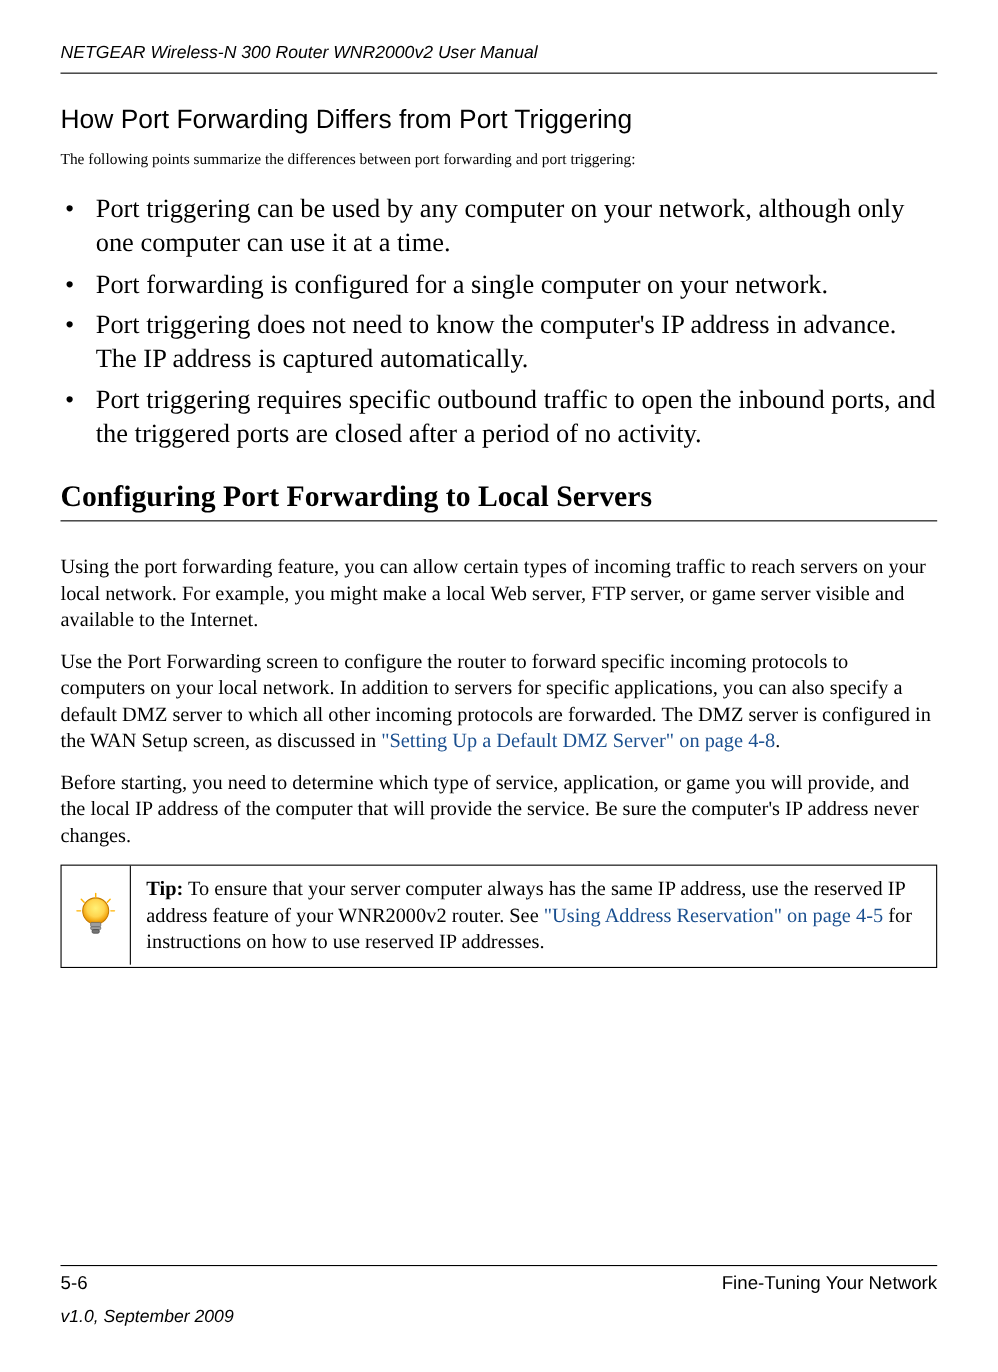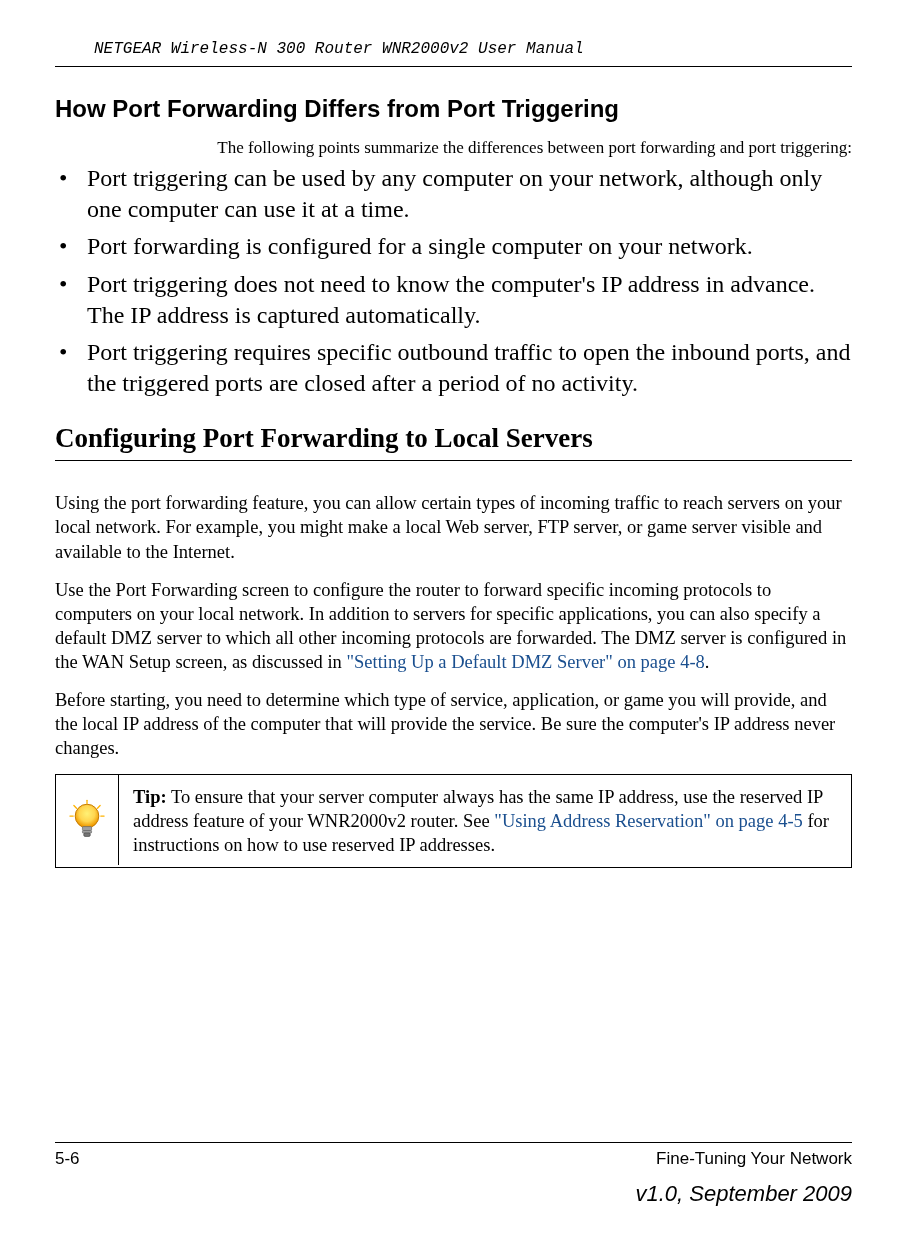--- a/index.html
+++ b/index.html
@@ -11,41 +11,39 @@
       width: 907px;
       height: 1247px;
       background: #fff;
       font-family: "Times New Roman", Times, serif;
       color: #000;
       padding: 40px 55px 40px 55px;
       position: relative;
     }
     .header-text {
       font-style: italic;
-      font-family: Liberation Mono, monospace;
+      font-family: Liberation Sans, sans-serif;
       font-size: 16px;
       margin-bottom: 8px;
-      margin-left: 39px;
     }
     .header-rule {
       border: none;
       border-top: 1.5px solid #000;
       margin-bottom: 28px;
     }
     .section-heading {
       font-family: Arial, Helvetica, sans-serif;
-      font-weight: bold;
+      font-weight: normal;
       font-size: 24px;
       margin-bottom: 14px;
     }
     .body-text {
-      font-size: 17px;
+      font-size: 14px;
       line-height: 1.3;
-      margin-bottom: 4px;
-      text-align: right;
+      margin-bottom: 20px;
     }
     .bullet-list {
       list-style: none;
       margin-top: 4px;
       margin-bottom: 24px;
     }
     .bullet-list li {
       font-size: 24px;
       line-height: 1.3;
       padding-left: 32px;
@@ -116,24 +114,24 @@
       border-top: 1.5px solid #000;
       margin-bottom: 6px;
     }
     .footer-row {
       display: flex;
       justify-content: space-between;
       font-family: Arial, Helvetica, sans-serif;
       font-size: 17px;
     }
     .footer-version {
-      text-align: right;
+      text-align: left;
       font-style: italic;
       font-family: Arial, Helvetica, sans-serif;
-      font-size: 22px;
+      font-size: 16px;
       margin-top: 12px;
     }
   </style>
 </head>
 <body>
 
 <div class="header-text">NETGEAR Wireless-N 300 Router WNR2000v2 User Manual</div>
 <hr class="header-rule">
 
 <div class="section-heading">How Port Forwarding Differs from Port Triggering</div>

